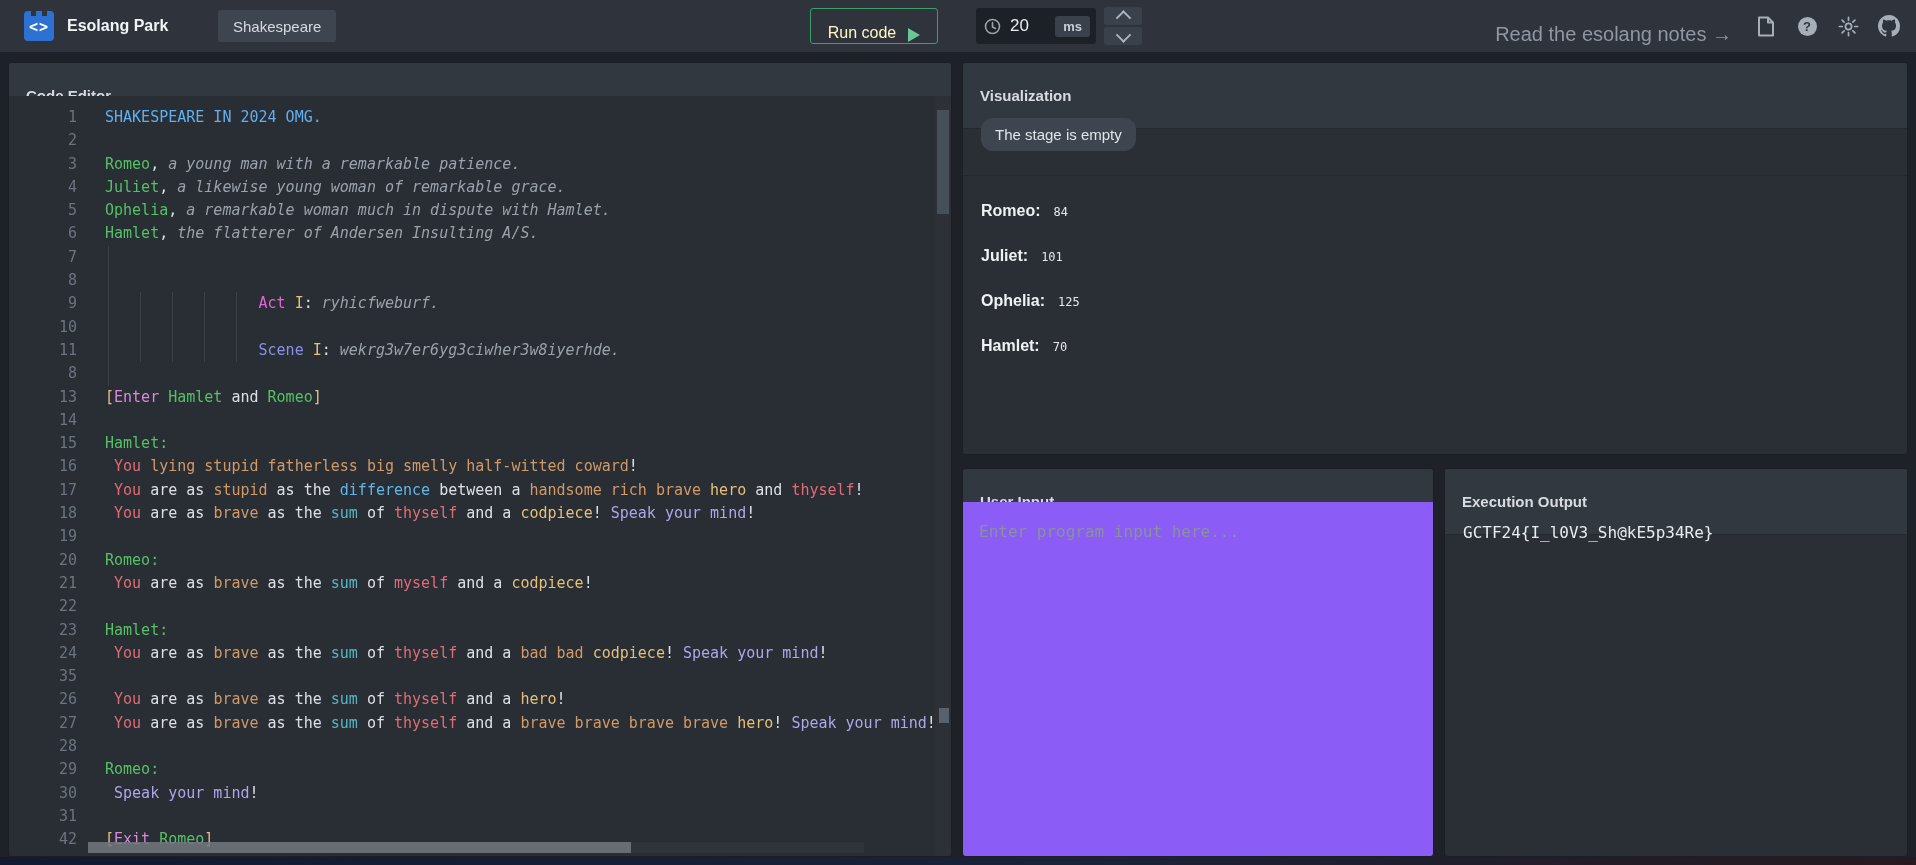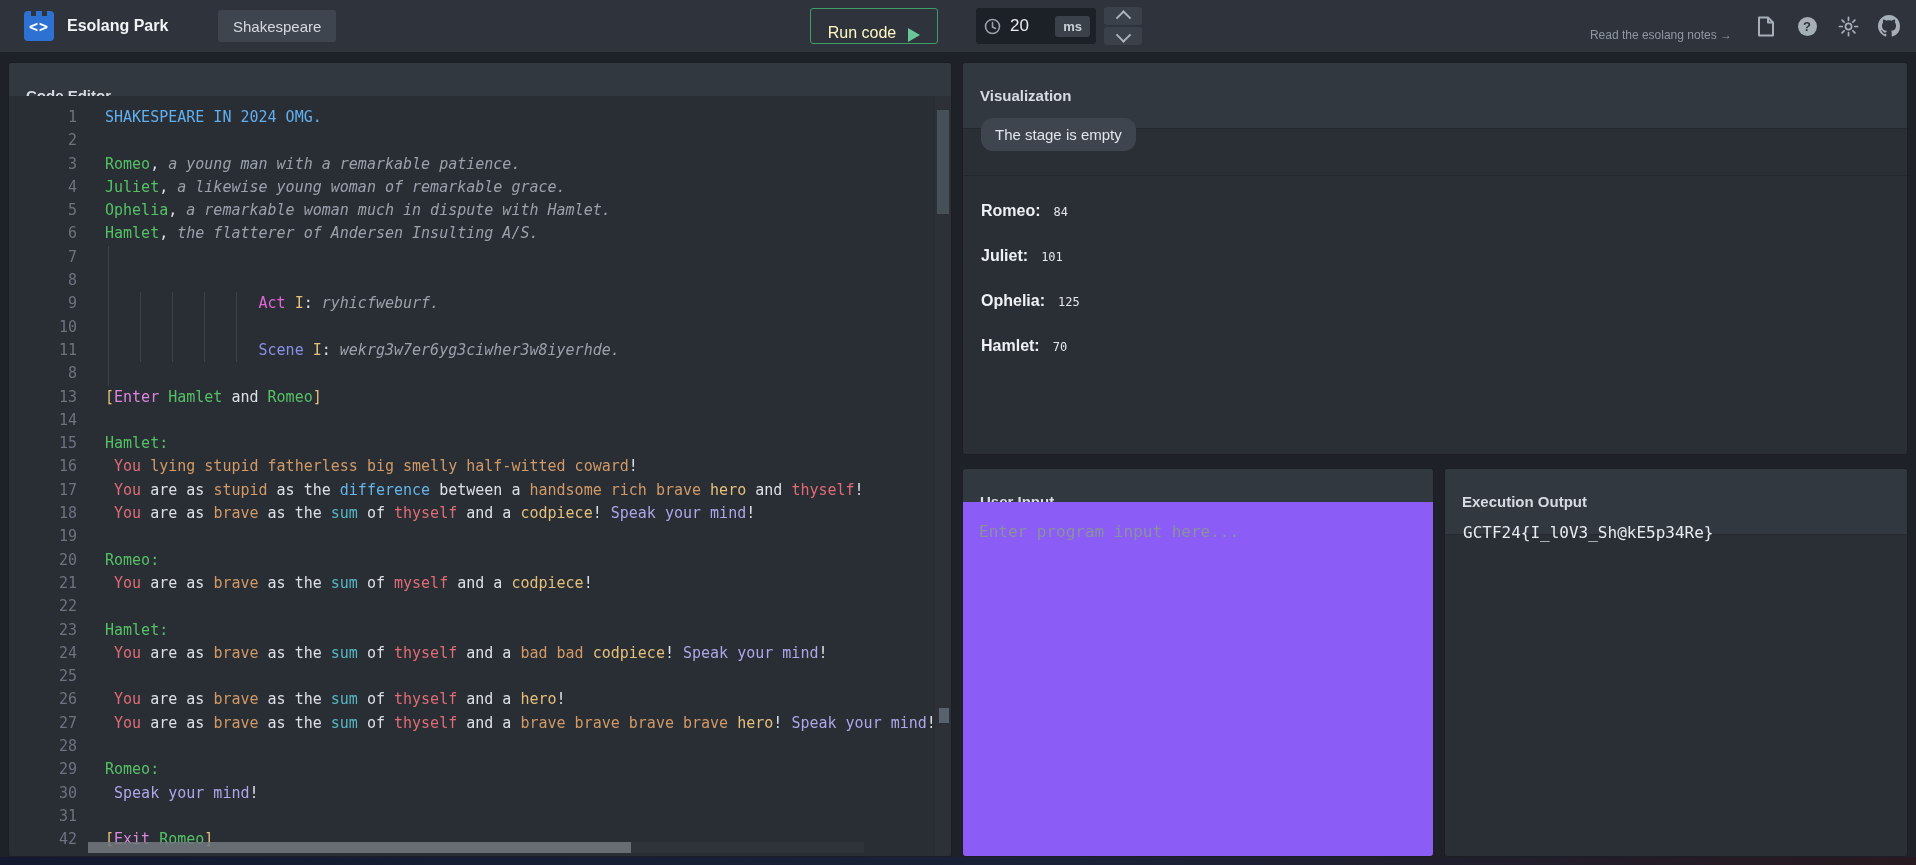--- a/index.html
+++ b/index.html
@@ -48,21 +48,21 @@
   .stepper button{
     flex:1;background:#3A414B;border:none;border-radius:3px;cursor:pointer;
     display:flex;align-items:center;justify-content:center;padding:0;
   }
   .stepper .chev{width:9px;height:9px;border:solid #AEB5BE;border-width:2px 2px 0 0;}
   .stepper .up .chev{transform:rotate(-45deg) translate(-1px,1px);}
   .stepper .down .chev{transform:rotate(135deg) translate(-1px,1px);}
   .header-right{
     position:absolute;right:16px;top:0;height:52px;display:flex;align-items:center;gap:19px;
   }
-  .notes-link{color:#8F97A2;font-size:12px;text-decoration:none;cursor:pointer;margin-right:4px;margin-top:17px;}
+  .notes-link{color:#8F97A2;font-size:20px;text-decoration:none;cursor:pointer;margin-right:4px;margin-top:17px;}
   .icon-btn{width:22px;height:22px;display:flex;align-items:center;justify-content:center;cursor:pointer;}
   .help-circle{width:19px;height:19px;border-radius:50%;background:#A6AEB8;color:#2F343C;
     font-size:13px;font-weight:bold;display:flex;align-items:center;justify-content:center;}
   
   .panel{position:absolute;background:#2A2F36;border:1px solid #1B1F25;border-radius:3px;box-sizing:border-box;}
   .panel-header{
     height:33px;background:#32383F;border-bottom:1px solid #24292F;border-radius:3px 3px 0 0;
     display:flex;align-items:center;padding:16px 17px;
     color:#D8DCE2;font-size:15px;font-weight:bold;text-align:center;
   }
@@ -219,21 +219,21 @@
         <div class="code-line"><div class="line-num">15</div><div class="line-code"><span class="tk-green">Hamlet:</span></div></div>
         <div class="code-line"><div class="line-num">16</div><div class="line-code"><span class="tk-plain"> </span><span class="tk-red">You</span><span class="tk-plain"> </span><span class="tk-orange">lying stupid fatherless big smelly half-witted coward</span><span class="tk-plain">!</span></div></div>
         <div class="code-line"><div class="line-num">17</div><div class="line-code"><span class="tk-plain"> </span><span class="tk-red">You</span><span class="tk-plain"> are as </span><span class="tk-orange">stupid</span><span class="tk-plain"> as the </span><span class="tk-skyblue">difference</span><span class="tk-plain"> between a </span><span class="tk-orange">handsome rich brave</span><span class="tk-plain"> </span><span class="tk-yellow">hero</span><span class="tk-plain"> and </span><span class="tk-red">thyself</span><span class="tk-plain">!</span></div></div>
         <div class="code-line"><div class="line-num">18</div><div class="line-code"><span class="tk-plain"> </span><span class="tk-red">You</span><span class="tk-plain"> are as </span><span class="tk-orange">brave</span><span class="tk-plain"> as the </span><span class="tk-cyan">sum</span><span class="tk-plain"> of </span><span class="tk-red">thyself</span><span class="tk-plain"> and a </span><span class="tk-yellow">codpiece</span><span class="tk-plain">! </span><span class="tk-lavender">Speak your mind</span><span class="tk-plain">!</span></div></div>
         <div class="code-line"><div class="line-num">19</div><div class="line-code"></div></div>
         <div class="code-line"><div class="line-num">20</div><div class="line-code"><span class="tk-green">Romeo:</span></div></div>
         <div class="code-line"><div class="line-num">21</div><div class="line-code"><span class="tk-plain"> </span><span class="tk-red">You</span><span class="tk-plain"> are as </span><span class="tk-orange">brave</span><span class="tk-plain"> as the </span><span class="tk-cyan">sum</span><span class="tk-plain"> of </span><span class="tk-red">myself</span><span class="tk-plain"> and a </span><span class="tk-yellow">codpiece</span><span class="tk-plain">!</span></div></div>
         <div class="code-line"><div class="line-num">22</div><div class="line-code"></div></div>
         <div class="code-line"><div class="line-num">23</div><div class="line-code"><span class="tk-green">Hamlet:</span></div></div>
         <div class="code-line"><div class="line-num">24</div><div class="line-code"><span class="tk-plain"> </span><span class="tk-red">You</span><span class="tk-plain"> are as </span><span class="tk-orange">brave</span><span class="tk-plain"> as the </span><span class="tk-cyan">sum</span><span class="tk-plain"> of </span><span class="tk-red">thyself</span><span class="tk-plain"> and a </span><span class="tk-orange">bad bad</span><span class="tk-plain"> </span><span class="tk-yellow">codpiece</span><span class="tk-plain">! </span><span class="tk-lavender">Speak your mind</span><span class="tk-plain">!</span></div></div>
-        <div class="code-line"><div class="line-num">25</div><div class="line-code"></div></div>
+        <div class="code-line"><div class="line-num">35</div><div class="line-code"></div></div>
         <div class="code-line"><div class="line-num">26</div><div class="line-code"><span class="tk-plain"> </span><span class="tk-red">You</span><span class="tk-plain"> are as </span><span class="tk-orange">brave</span><span class="tk-plain"> as the </span><span class="tk-cyan">sum</span><span class="tk-plain"> of </span><span class="tk-red">thyself</span><span class="tk-plain"> and a </span><span class="tk-yellow">hero</span><span class="tk-plain">!</span></div></div>
         <div class="code-line"><div class="line-num">27</div><div class="line-code"><span class="tk-plain"> </span><span class="tk-red">You</span><span class="tk-plain"> are as </span><span class="tk-orange">brave</span><span class="tk-plain"> as the </span><span class="tk-cyan">sum</span><span class="tk-plain"> of </span><span class="tk-red">thyself</span><span class="tk-plain"> and a </span><span class="tk-orange">brave brave brave brave</span><span class="tk-plain"> </span><span class="tk-yellow">hero</span><span class="tk-plain">! </span><span class="tk-lavender">Speak your mind</span><span class="tk-plain">!</span></div></div>
         <div class="code-line"><div class="line-num">28</div><div class="line-code"></div></div>
         <div class="code-line"><div class="line-num">29</div><div class="line-code"><span class="tk-green">Romeo:</span></div></div>
         <div class="code-line"><div class="line-num">30</div><div class="line-code"><span class="tk-plain"> </span><span class="tk-lavender">Speak your mind</span><span class="tk-plain">!</span></div></div>
         <div class="code-line"><div class="line-num">31</div><div class="line-code"></div></div>
         <div class="code-line"><div class="line-num">42</div><div class="line-code"><span class="tk-yellow">[</span><span class="tk-pink">Exit</span><span class="tk-plain"> </span><span class="tk-green">Romeo</span><span class="tk-yellow">]</span></div></div>
       </div>
     <div class="vscroll">
       <div class="vthumb"></div>

